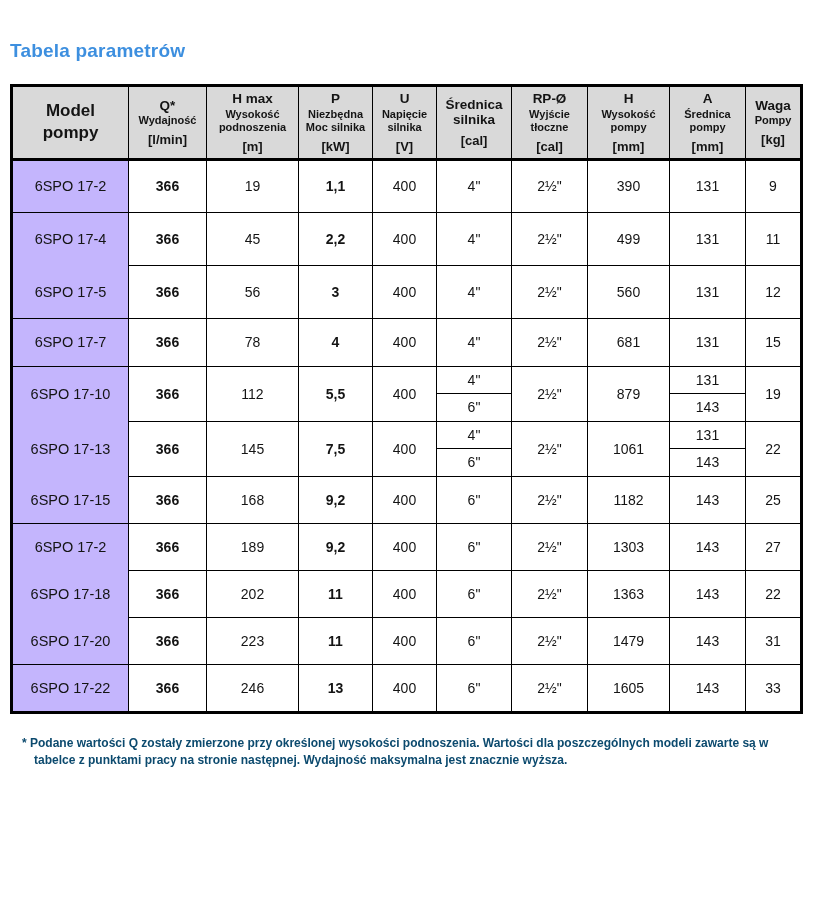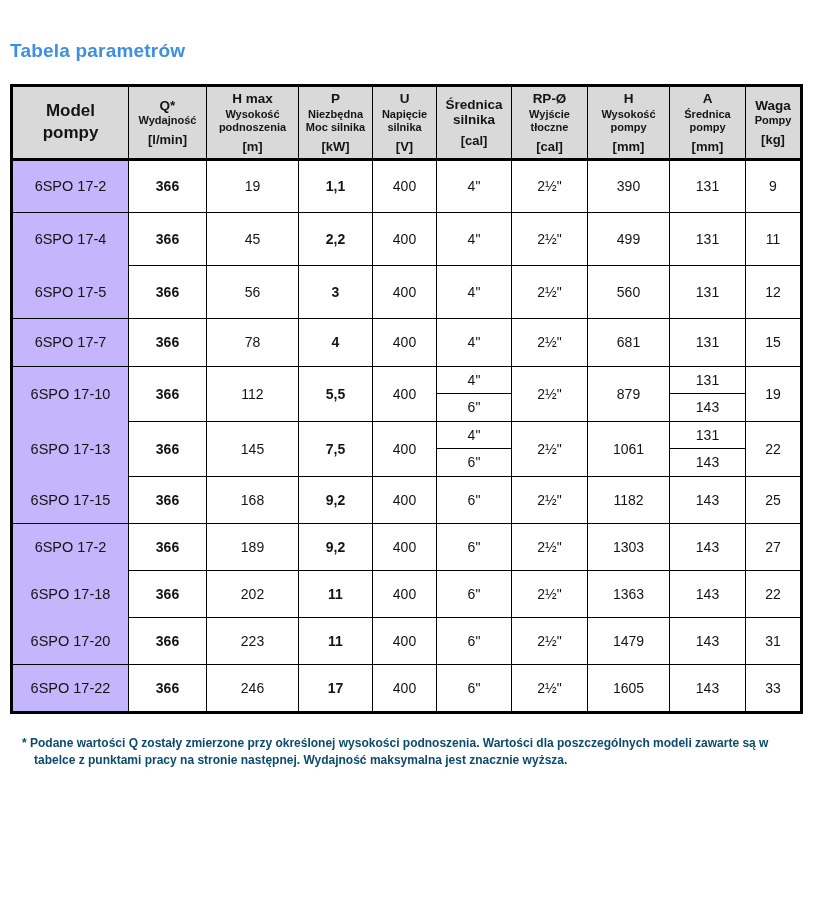--- a/index.html
+++ b/index.html
@@ -324,21 +324,21 @@
         <td>2½"</td>
         <td>1479</td>
         <td>143</td>
         <td>31</td>
       </tr>
 
       <tr class="gstart h48">
         <td class="model">6SPO 17-22</td>
         <td class="bold">366</td>
         <td>246</td>
-        <td class="bold">17</td>
+        <td class="bold">13</td>
         <td>400</td>
         <td>6"</td>
         <td>2½"</td>
         <td>1605</td>
         <td>143</td>
         <td>33</td>
       </tr>
 
     </tbody>
   </table>

